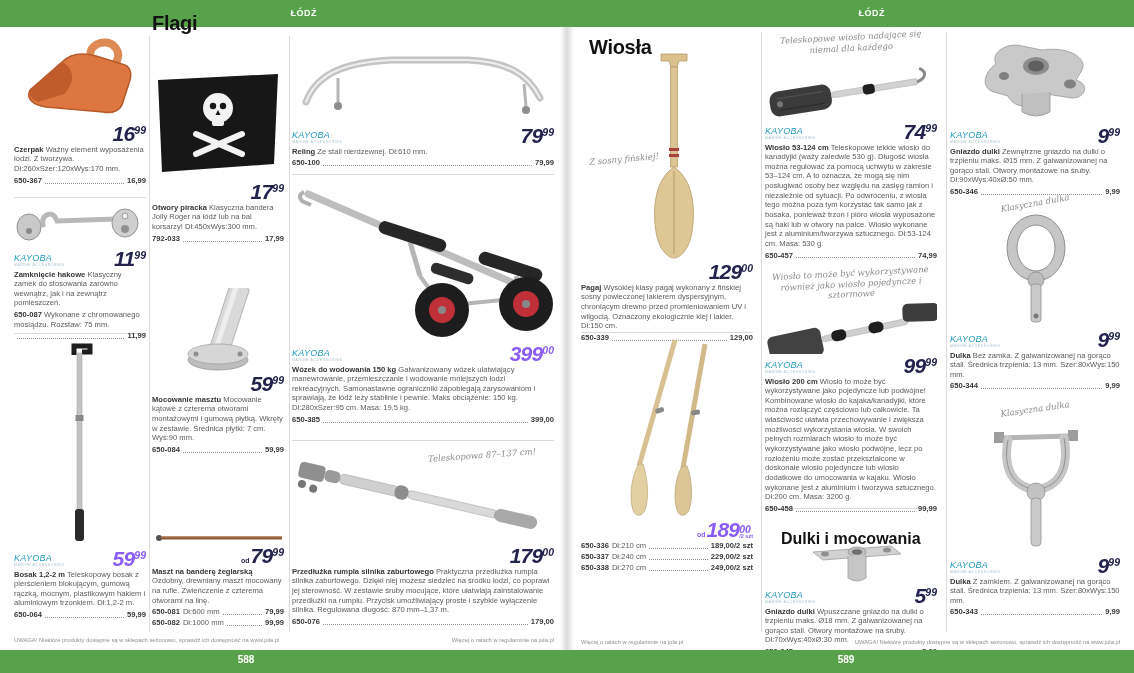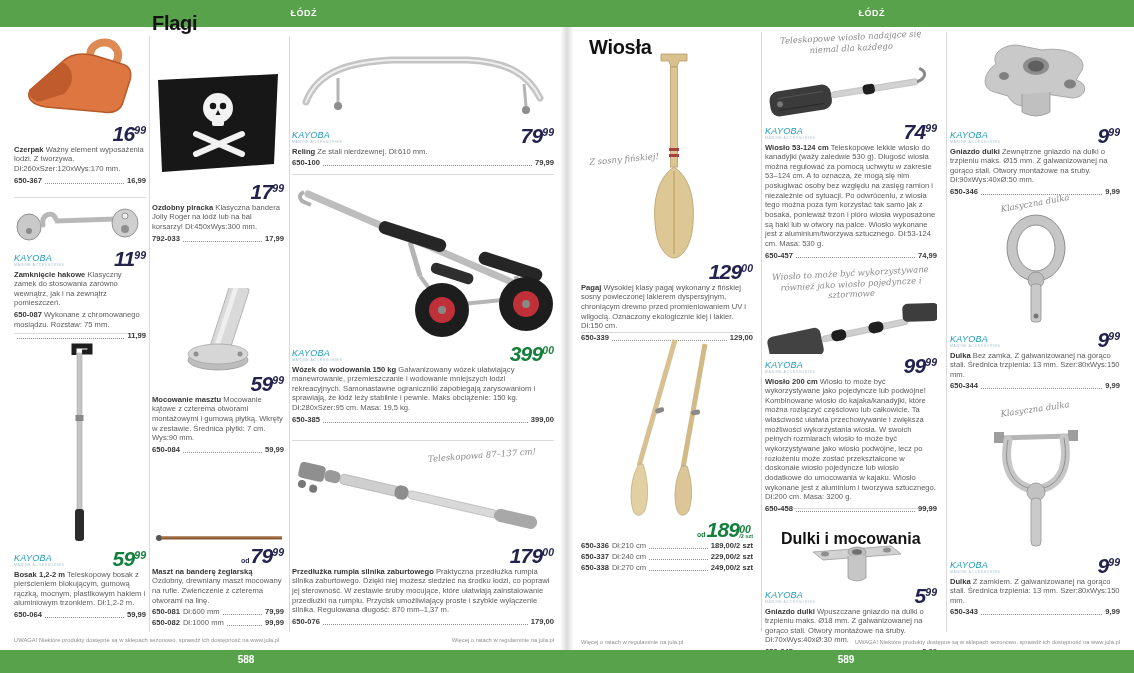--- a/index.html
+++ b/index.html
@@ -25,21 +25,21 @@
 
   .prod{position:absolute;}
   .pimg{position:relative;width:100%;}
   .pimg svg{display:block;margin:0 auto;}
 
   .pricebar{display:flex;justify-content:space-between;align-items:flex-end;min-height:15px;margin:1px 0 2px;}
   .pricebar.only{justify-content:flex-end;text-align:center;}
   .price{font-style:italic;font-weight:bold;font-size:21px;line-height:.85;color:#23234d;letter-spacing:-.8px;white-space:nowrap;}
   .price sup{font-size:10.5px;vertical-align:7px;letter-spacing:0;}
   .price .od{font-size:7px;font-weight:bold;font-style:normal;letter-spacing:0;margin-right:1px;}
-  .price.red{color:#15803d;}
+  .price.red{color:#8b5cf6;}
   .stack{display:inline-flex;flex-direction:column;align-items:flex-start;line-height:.9;vertical-align:4px;}
   .stack sup{font-size:10.5px;vertical-align:baseline;}
   .stack .per{font-size:5.5px;font-style:normal;letter-spacing:0;}
 
   .logo{line-height:1;white-space:nowrap;}
   .logo .brand{color:#1f9bbf;font-weight:normal;font-style:italic;font-size:9px;letter-spacing:.3px;}
   .logo .sub{display:block;color:#a9c3cf;font-size:3.5px;letter-spacing:.6px;}
 
   .desc{margin:0 0 2px;font-size:7.6px;line-height:1.27;color:#5b5b5b;}
   .pname{color:#373737;font-weight:bold;}
@@ -152,21 +152,21 @@
         <path d="M66 40 l-2.5 5 h5 Z" fill="#171717"></path>
         <g stroke="#f2f2f2" stroke-width="6" stroke-linecap="round">
           <line x1="44" y1="64" x2="90" y2="84"></line>
           <line x1="90" y1="64" x2="44" y2="84"></line>
         </g>
       </svg>
     </div>
     <div class="pricebar only">
         <span class="price"><span class="int">17</span><sup>99</sup></span>
       </div>
-    <p class="desc"><b class="pname">Ozdobny piracka</b> <span>Klasyczna bandera Jolly Roger na łódź lub na bal korsarzy! Dł:450xWys:300 mm.</span></p>
+    <p class="desc"><b class="pname">Otwory piracka</b> <span>Klasyczna bandera Jolly Roger na łódź lub na bal korsarzy! Dł:450xWys:300 mm.</span></p>
     <div class="sku">
         <span class="code">792-033</span>
         <span class="dots"></span>
         <span class="val">17,99</span>
       </div>
   </section>
 
   <section class="prod" style="left:152px;top:288px;width:132px;">
     <div class="pimg" style="height:86px;">
       <svg width="132" height="86" viewBox="0 0 132 86">

